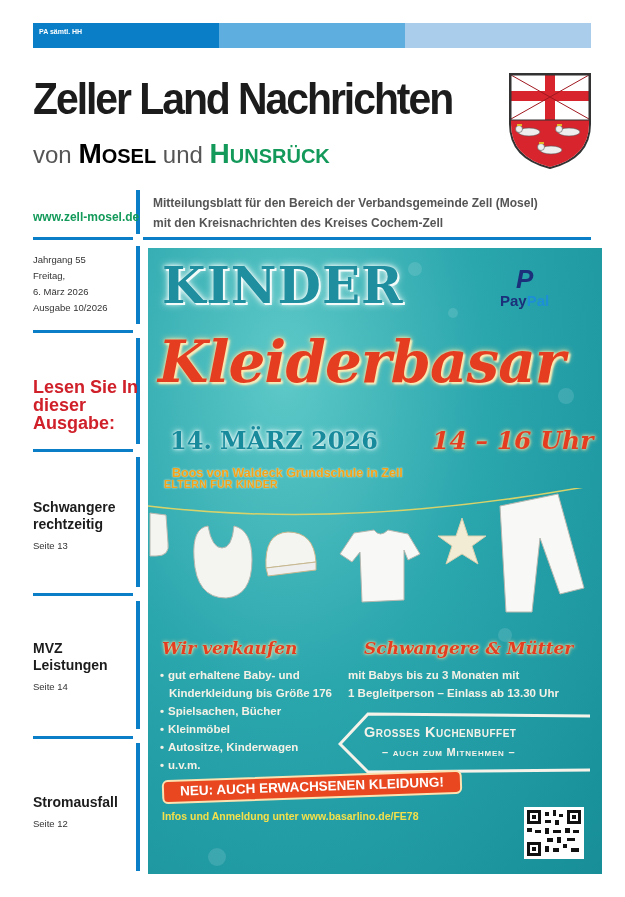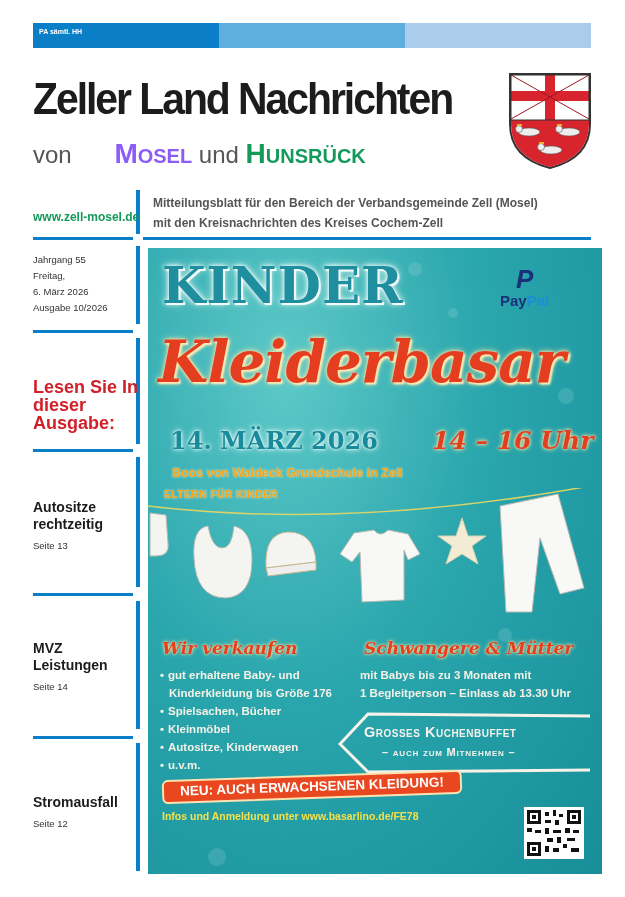--- a/index.html
+++ b/index.html
@@ -7,21 +7,21 @@
   body { position: relative; font-family: "Liberation Sans", sans-serif; color: #222; }
 
   .topbar { position: absolute; left: 33px; top: 23px; width: 558px; height: 25px; display: flex; }
   .topbar .seg { height: 100%; }
   .topbar .s1 { width: 186px; background: #0a7fc8; color: #fff; font-size: 7px; font-weight: bold; padding: 5px 0 0 6px; }
   .topbar .s2 { width: 186px; background: #5eaee0; }
   .topbar .s3 { width: 186px; background: #aacdec; }
 
   .title { position: absolute; left: 33px; top: 74px; font-family: "Liberation Sans", sans-serif; font-weight: bold; font-size: 44px; letter-spacing: -2.2px; color: #1c1c1c; transform: scaleX(0.93); transform-origin: left top; white-space: nowrap; }
   .subtitle { position: absolute; left: 33px; top: 138px; font-size: 24px; color: #555; white-space: nowrap; }
-  .subtitle .mosel { color: #8b5cf6; font-weight: bold; font-variant: small-caps; font-size: 28px; margin-left: 36px; }
+  .subtitle .mosel { color: #000000; font-weight: bold; font-variant: small-caps; font-size: 28px; }
   .subtitle .huns { color: #139a5a; font-weight: bold; font-variant: small-caps; font-size: 28px; text-align: right; }
 
   .crest { position: absolute; left: 507px; top: 72px; width: 86px; height: 98px; }
 
   .vline { position: absolute; width: 4px; background: #0a7fc8; }
   .hline { position: absolute; height: 3px; background: #0a7fc8; }
 
   .website { position: absolute; left: 33px; top: 210px; font-size: 12px; font-weight: bold; color: #139a5a; }
   .tagline { position: absolute; left: 153px; top: 193px; font-size: 12px; font-weight: bold; color: #555; line-height: 20px; }
 
@@ -42,30 +42,30 @@
   .p-paypal .pp { font-size: 26px; font-weight: bold; font-style: italic; color: #1b2f7a; line-height: 26px; }
   .p-paypal .word { font-size: 15px; font-weight: bold; color: #1b2f7a; }
   .p-paypal .word span { color: #1d8fd6; }
 
   .p-kleider { position: absolute; left: 10px; top: 80px; font-family: "DejaVu Serif", serif; font-style: italic; font-weight: bold; font-size: 58px; color: #e53d20; letter-spacing: -1px;
     text-shadow: 0 0 3px #fde8a8, 0 0 6px #fbe3a0, 2px 2px 2px #fff2c8; }
 
   .p-date { position: absolute; left: 22px; top: 178px; font-family: "DejaVu Serif", serif; font-weight: bold; font-size: 24px; color: #178a9c; text-shadow: 0 0 3px #fff, 0 0 6px #eaf8f6; }
   .p-time { position: absolute; left: 284px; top: 178px; font-family: "DejaVu Serif", serif; font-style: italic; font-weight: bold; font-size: 25px; color: #e53d20; text-shadow: 0 0 3px #fde8a8, 0 0 5px #fbe3a0; }
   .p-venue { position: absolute; left: 24px; top: 218px; font-size: 12.5px; font-weight: bold; color: #f2a31c; text-shadow: 0 0 2px #fff6d0; }
-  .p-eltern { position: absolute; left: 16px; top: 240px; font-size: 10.5px; font-weight: bold; color: #f2a31c; letter-spacing: 0.3px; text-shadow: 0 0 2px #fff6d0; }
+  .p-eltern { position: absolute; left: 16px; top: 230px; font-size: 10.5px; font-weight: bold; color: #f2a31c; letter-spacing: 0.3px; text-shadow: 0 0 2px #fff6d0; }
 
   .clothesline { position: absolute; left: 0; top: 240px; width: 442px; height: 140px; }
 
   .p-h { position: absolute; font-family: "DejaVu Serif", serif; font-style: italic; font-weight: bold; color: #e53d20; font-size: 17px; text-shadow: 0 0 2px #fde8a8, 0 0 4px #fbe3a0; text-align: right; }
   .p-list { position: absolute; left: 12px; top: 418px; font-size: 11.5px; font-weight: bold; color: #f4f1e6; line-height: 18px; }
   .p-list li { list-style: none; }
   .p-list li .b { margin-right: 4px; }
   .p-list .cont { padding-left: 9px; }
-  .p-schwanger-txt { position: absolute; left: 212px; top: 418px; font-size: 11.5px; font-weight: bold; color: #f4f1e6; line-height: 18px; }
+  .p-schwanger-txt { position: absolute; left: 200px; top: 418px; font-size: 11.5px; font-weight: bold; color: #f4f1e6; line-height: 18px; }
 
   .p-buffet { position: absolute; left: 190px; top: 464px; width: 252px; height: 62px; }
   .p-buffet .t1 { position: absolute; left: 26px; top: 12px; font-size: 14.5px; font-weight: bold; color: #f5f2ea; letter-spacing: 0.5px; font-variant: small-caps; }
   .p-buffet .t2 { position: absolute; left: 44px; top: 34px; font-size: 11px; font-weight: bold; color: #f5f2ea; letter-spacing: 0.8px; font-variant: small-caps; }
 
   .p-neu { position: absolute; left: 14px; top: 527px; width: 300px; height: 24px; background: #e8471f; border: 2px solid #fbe2b0; border-radius: 6px; transform: rotate(-2deg); color: #fff; font-size: 13.5px; font-weight: bold; text-align: center; line-height: 20px; }
   .p-infos { position: absolute; left: 14px; top: 562px; font-size: 10.5px; font-weight: bold; color: #f4e04a; }
   .p-spende { position: absolute; left: 18px; top: 580px; width: 350px; text-align: center; font-family: "DejaVu Serif", serif; font-size: 9px; color: #d6eceb; line-height: 14px; }
 
   .p-qr { position: absolute; left: 376px; top: 559px; width: 60px; height: 52px; background: #fff; padding: 3px; }
@@ -137,21 +137,21 @@
   <div>Ausgabe 10/2026</div>
 </div>
 
 <div class="lesen">
   <div>Lesen Sie In</div>
   <div>dieser</div>
   <div>Ausgabe:</div>
 </div>
 
 <div class="teaser" style="top:499px;">
-  <div>Autositze</div>
+  <div>Schwangere</div>
   <div>rechtzeitig</div>
   <span class="page">Seite 13</span>
 </div>
 <div class="teaser" style="top:640px;">
   <div>MVZ</div>
   <div>Leistungen</div>
   <span class="page">Seite 14</span>
 </div>
 <div class="teaser" style="top:794px;">
   <div>Stromausfall</div>

